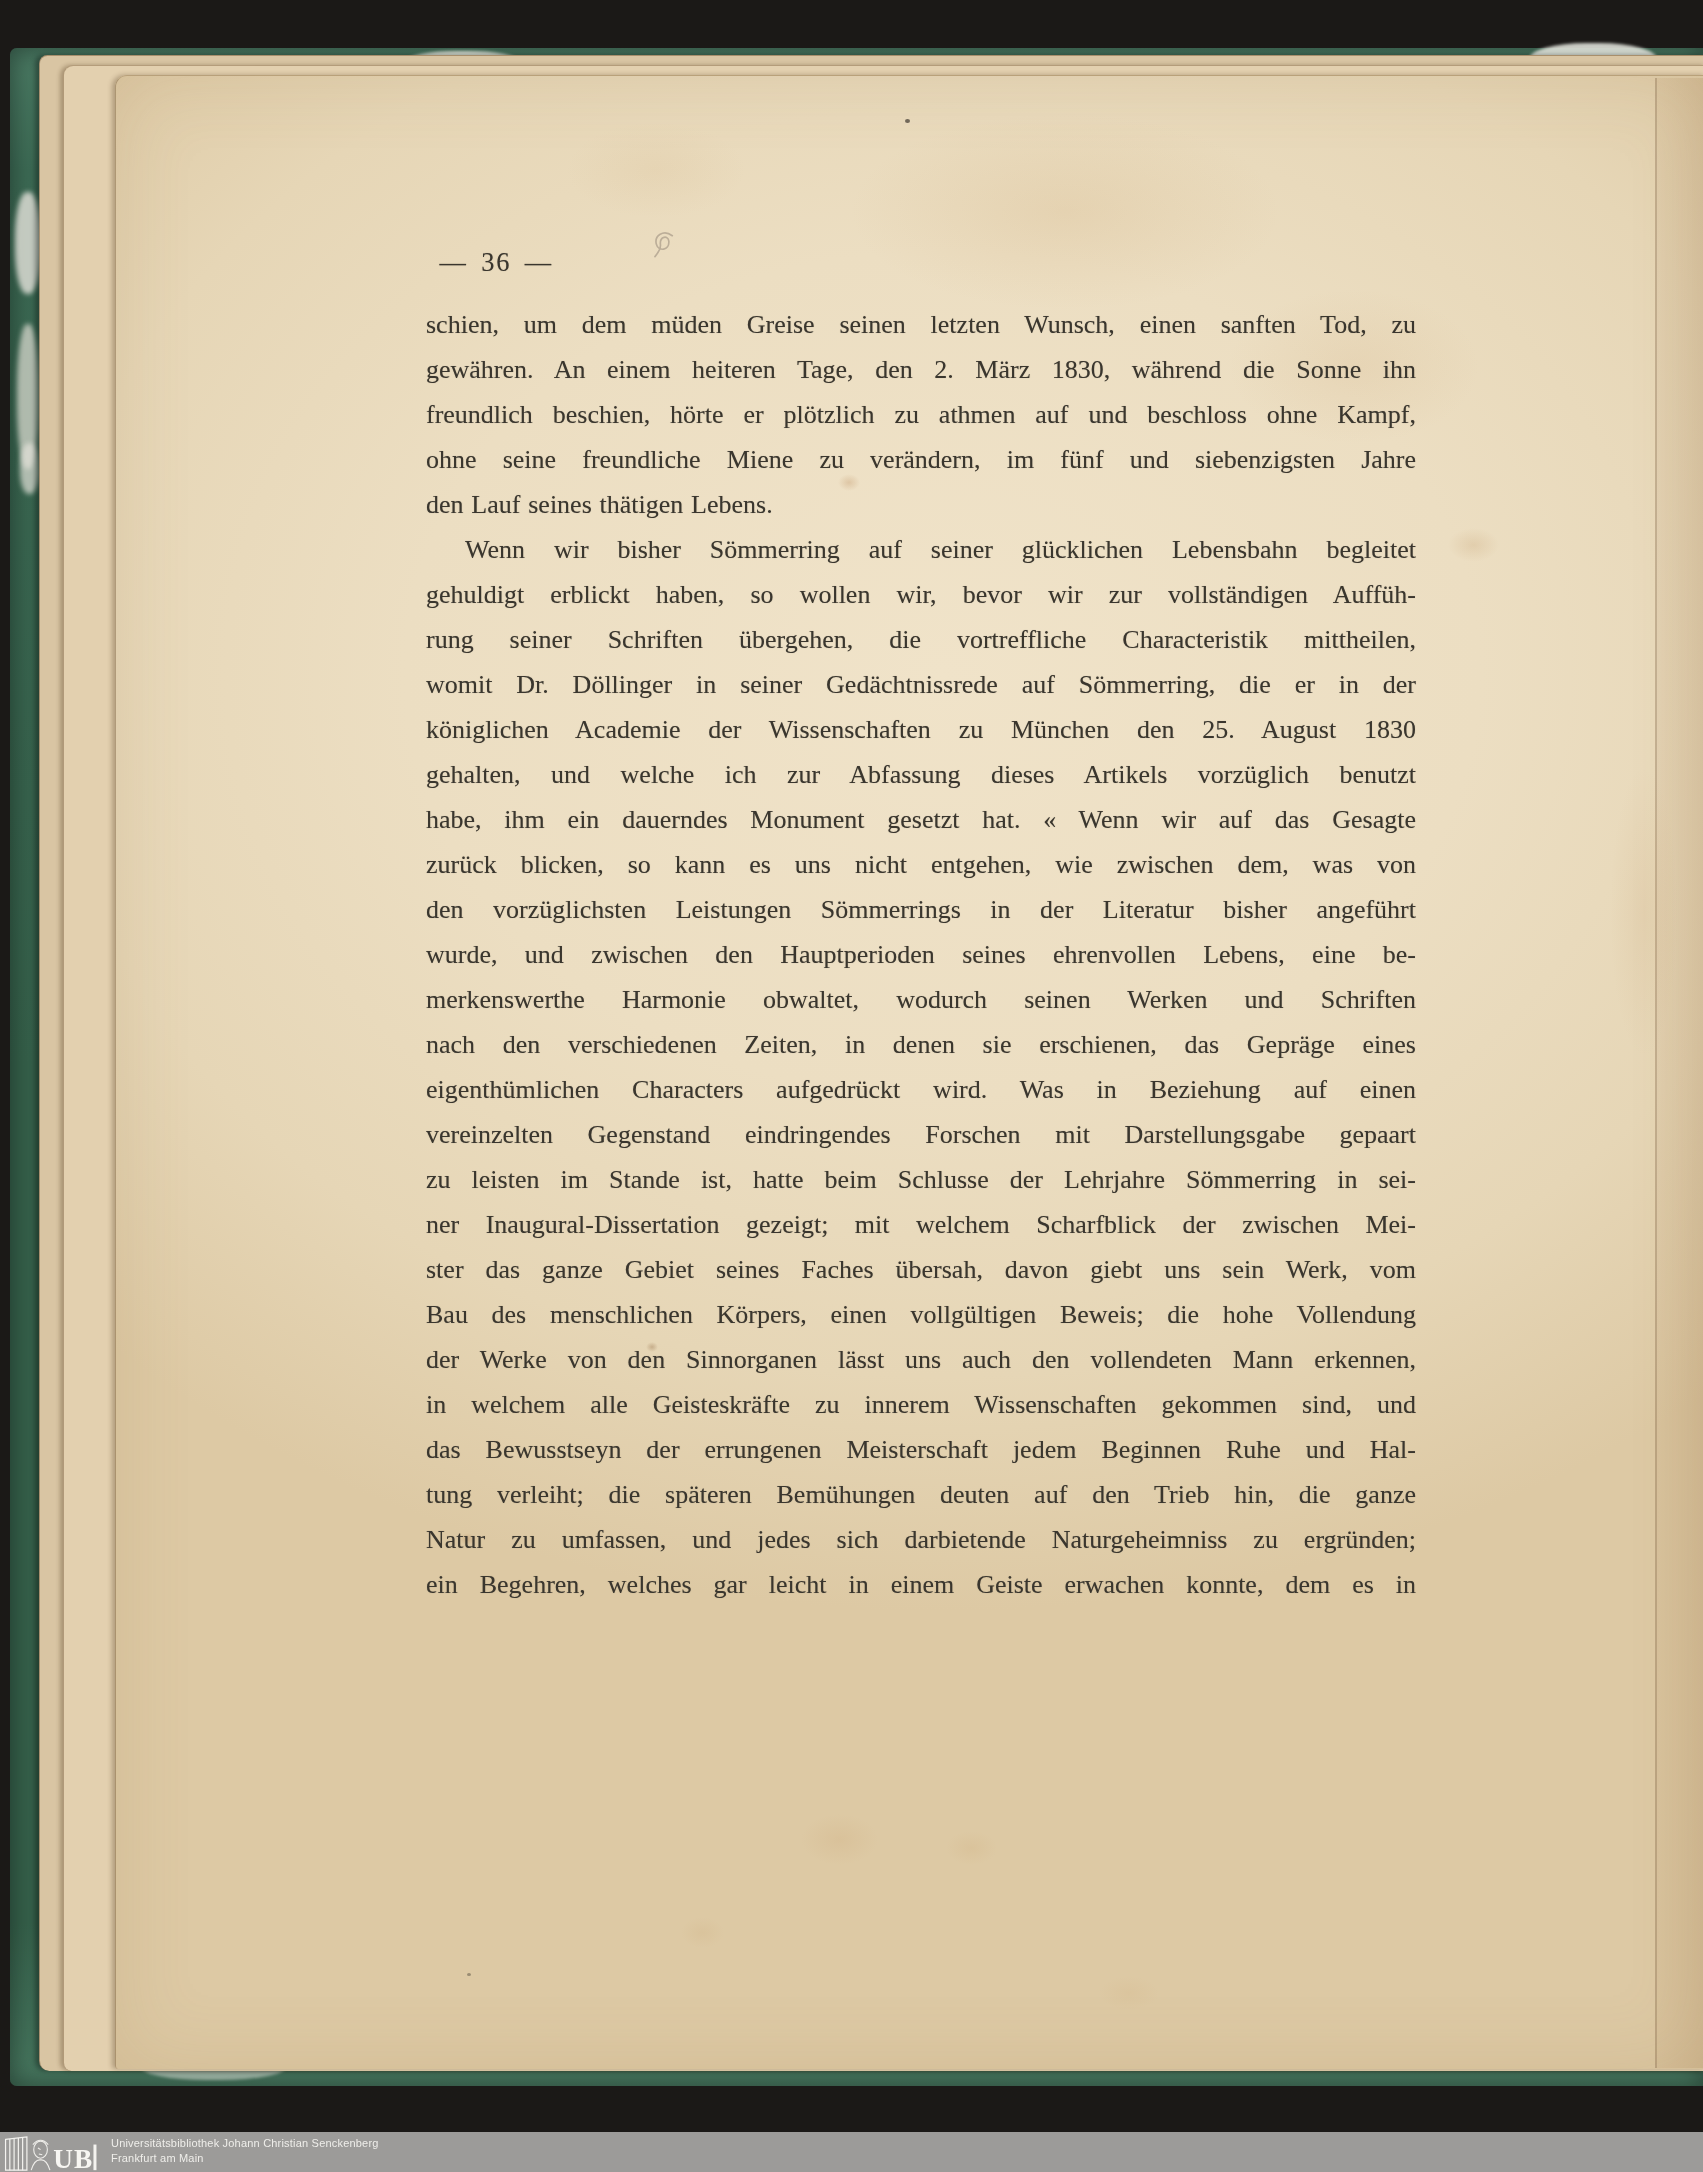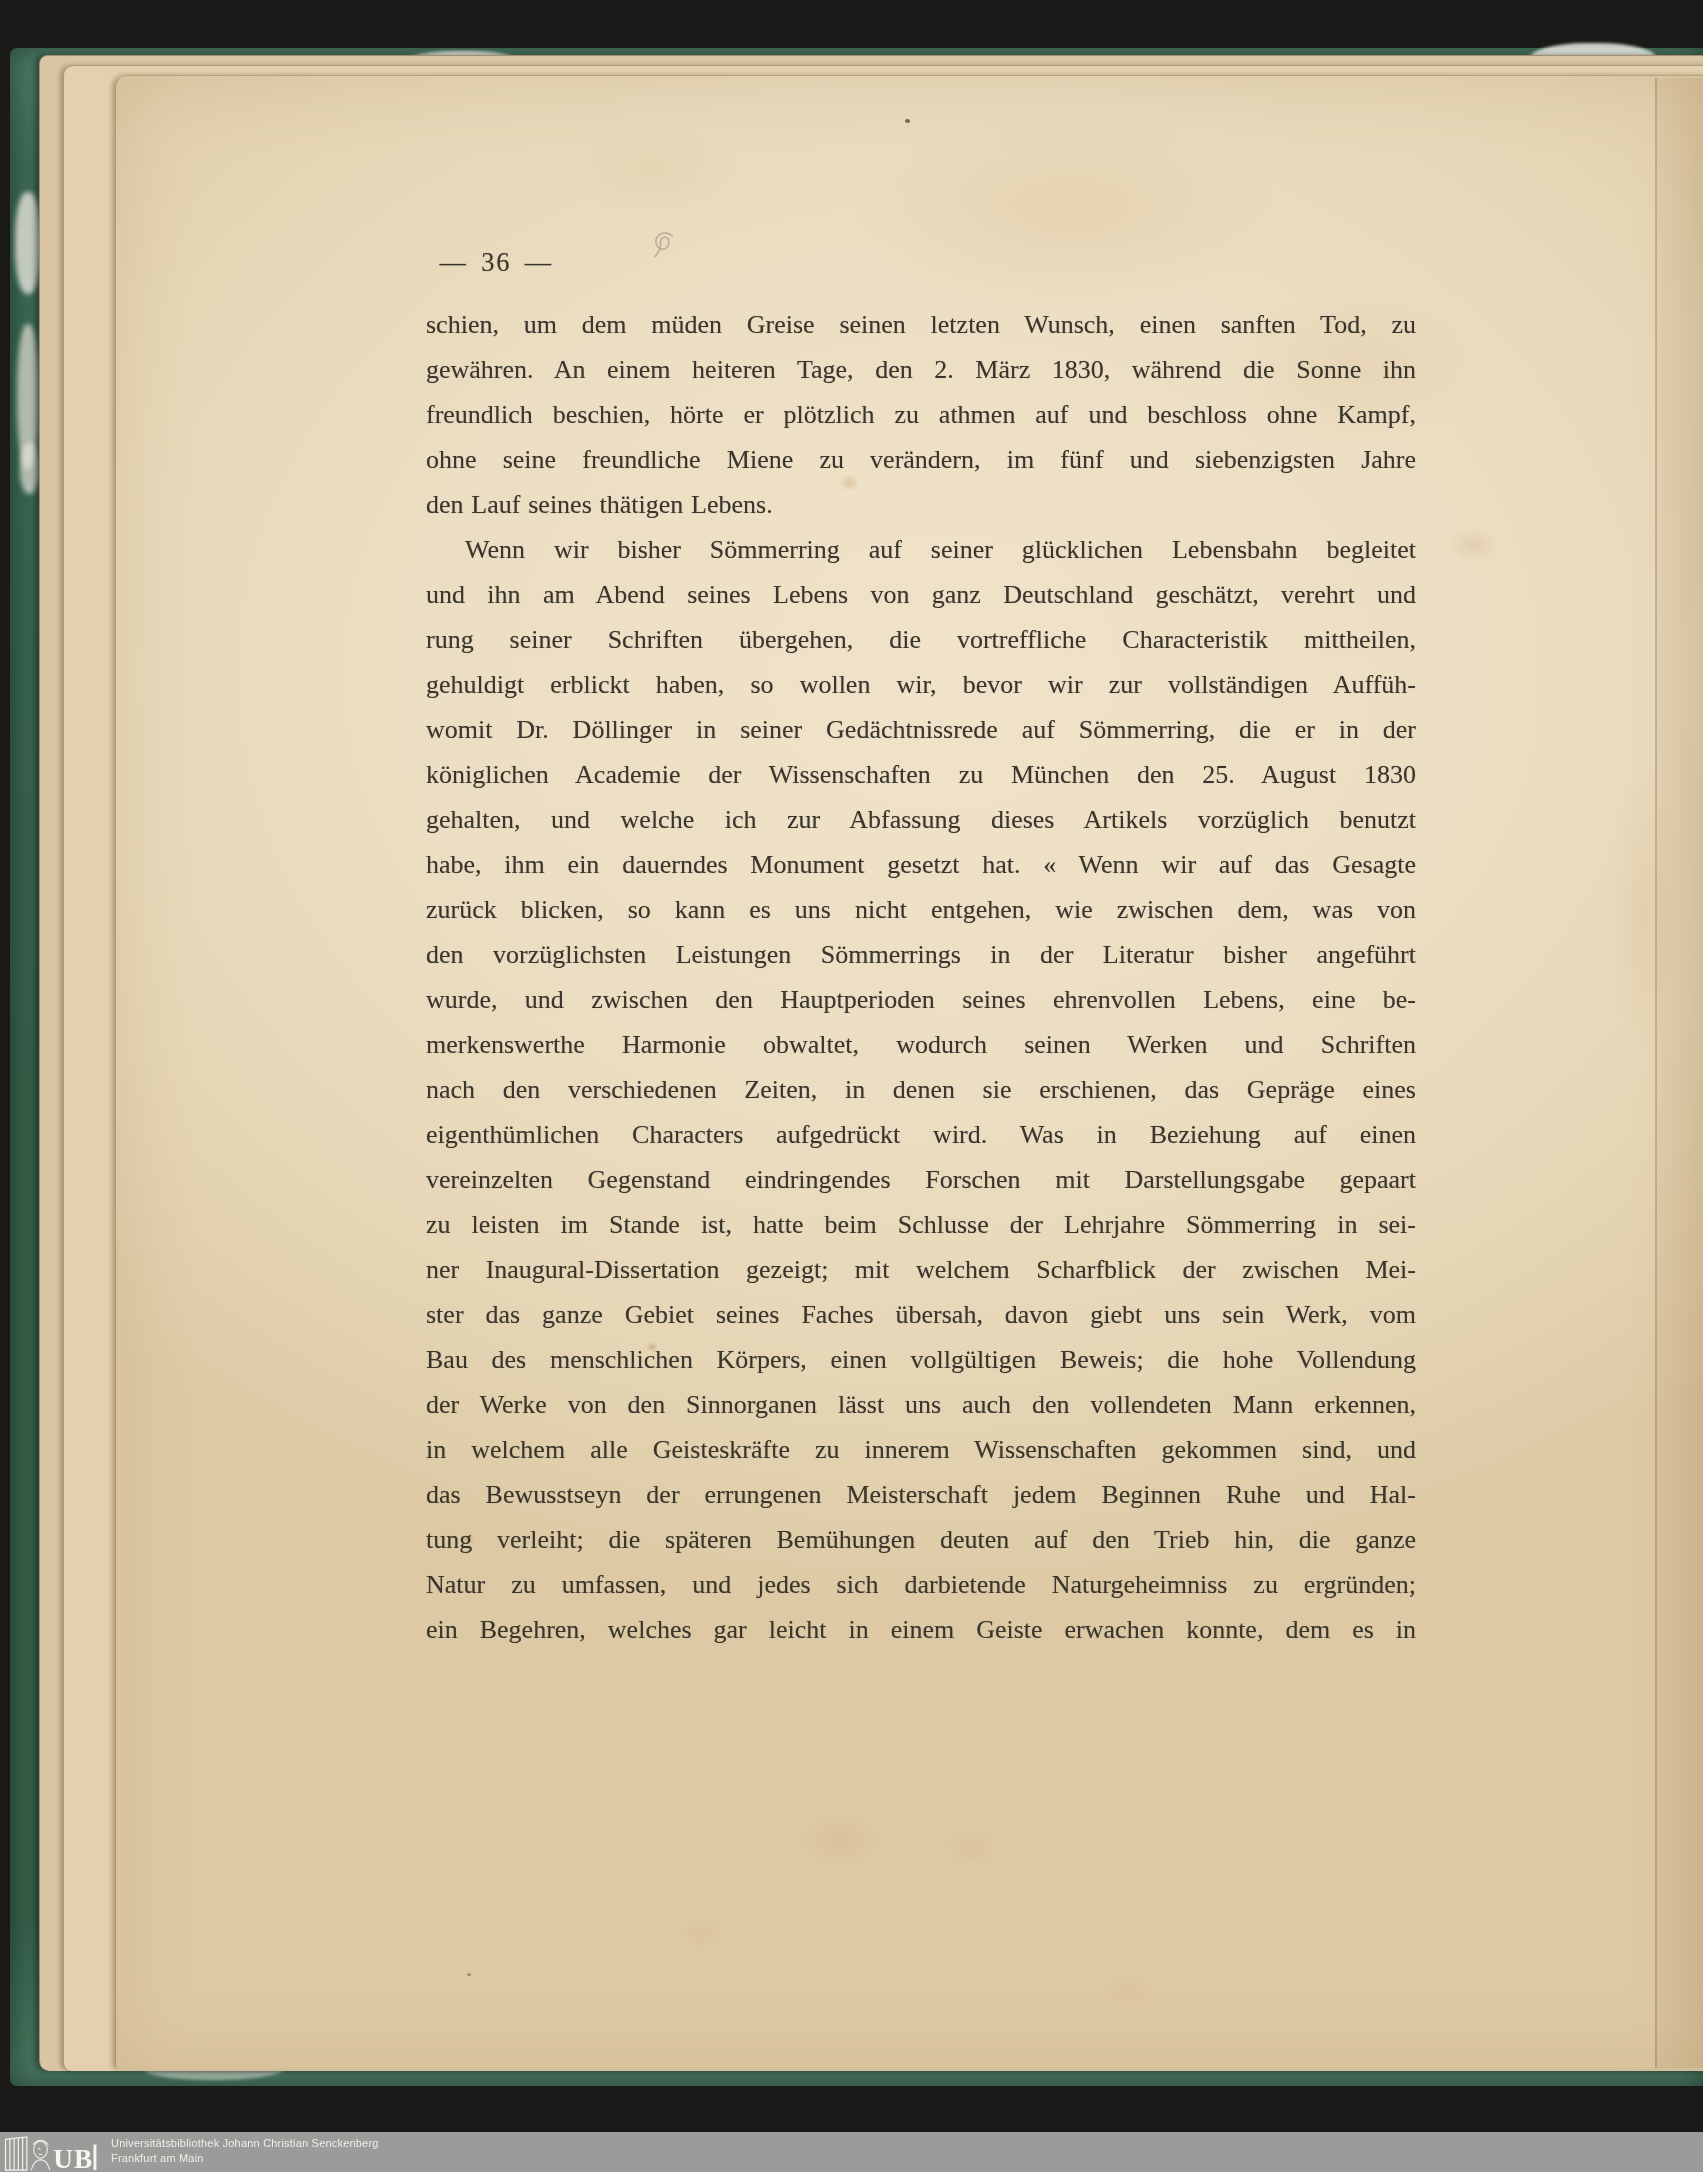--- a/index.html
+++ b/index.html
@@ -119,23 +119,22 @@
     <span class="dash">—</span><span>36</span><span class="dash">—</span>
   </div>
 
   <div class="textblock">
       <div class="line">schien, um dem müden Greise seinen letzten Wunsch, einen sanften Tod, zu</div>
       <div class="line">gewähren. An einem heiteren Tage, den 2. März 1830, während die Sonne ihn</div>
       <div class="line">freundlich beschien, hörte er plötzlich zu athmen auf und beschloss ohne Kampf,</div>
       <div class="line">ohne seine freundliche Miene zu verändern, im fünf und siebenzigsten Jahre</div>
       <div class="line l-left">den Lauf seines thätigen Lebens.</div>
       <div class="line l-indent">Wenn wir bisher Sömmerring auf seiner glücklichen Lebensbahn begleitet</div>
-      <div class="line">und ihn am Abend seines Lebens von ganz Deutschland geschätzt, verehrt und</div>
+      <div class="line">gehuldigt erblickt haben, so wollen wir, bevor wir zur vollständigen Auffüh-</div>
       <div class="line">rung seiner Schriften übergehen, die vortreffliche Characteristik mittheilen,</div>
-      <div class="line">gehuldigt erblickt haben, so wollen wir, bevor wir zur vollständigen Auffüh-</div>
       <div class="line">womit Dr. Döllinger in seiner Gedächtnissrede auf Sömmerring, die er in der</div>
       <div class="line">königlichen Academie der Wissenschaften zu München den 25. August 1830</div>
       <div class="line">gehalten, und welche ich zur Abfassung dieses Artikels vorzüglich benutzt</div>
       <div class="line">habe, ihm ein dauerndes Monument gesetzt hat. « Wenn wir auf das Gesagte</div>
       <div class="line">zurück blicken, so kann es uns nicht entgehen, wie zwischen dem, was von</div>
       <div class="line">den vorzüglichsten Leistungen Sömmerrings in der Literatur bisher angeführt</div>
       <div class="line">wurde, und zwischen den Hauptperioden seines ehrenvollen Lebens, eine be-</div>
       <div class="line">merkenswerthe Harmonie obwaltet, wodurch seinen Werken und Schriften</div>
       <div class="line">nach den verschiedenen Zeiten, in denen sie erschienen, das Gepräge eines</div>
       <div class="line">eigenthümlichen Characters aufgedrückt wird.  Was in Beziehung auf einen</div>

